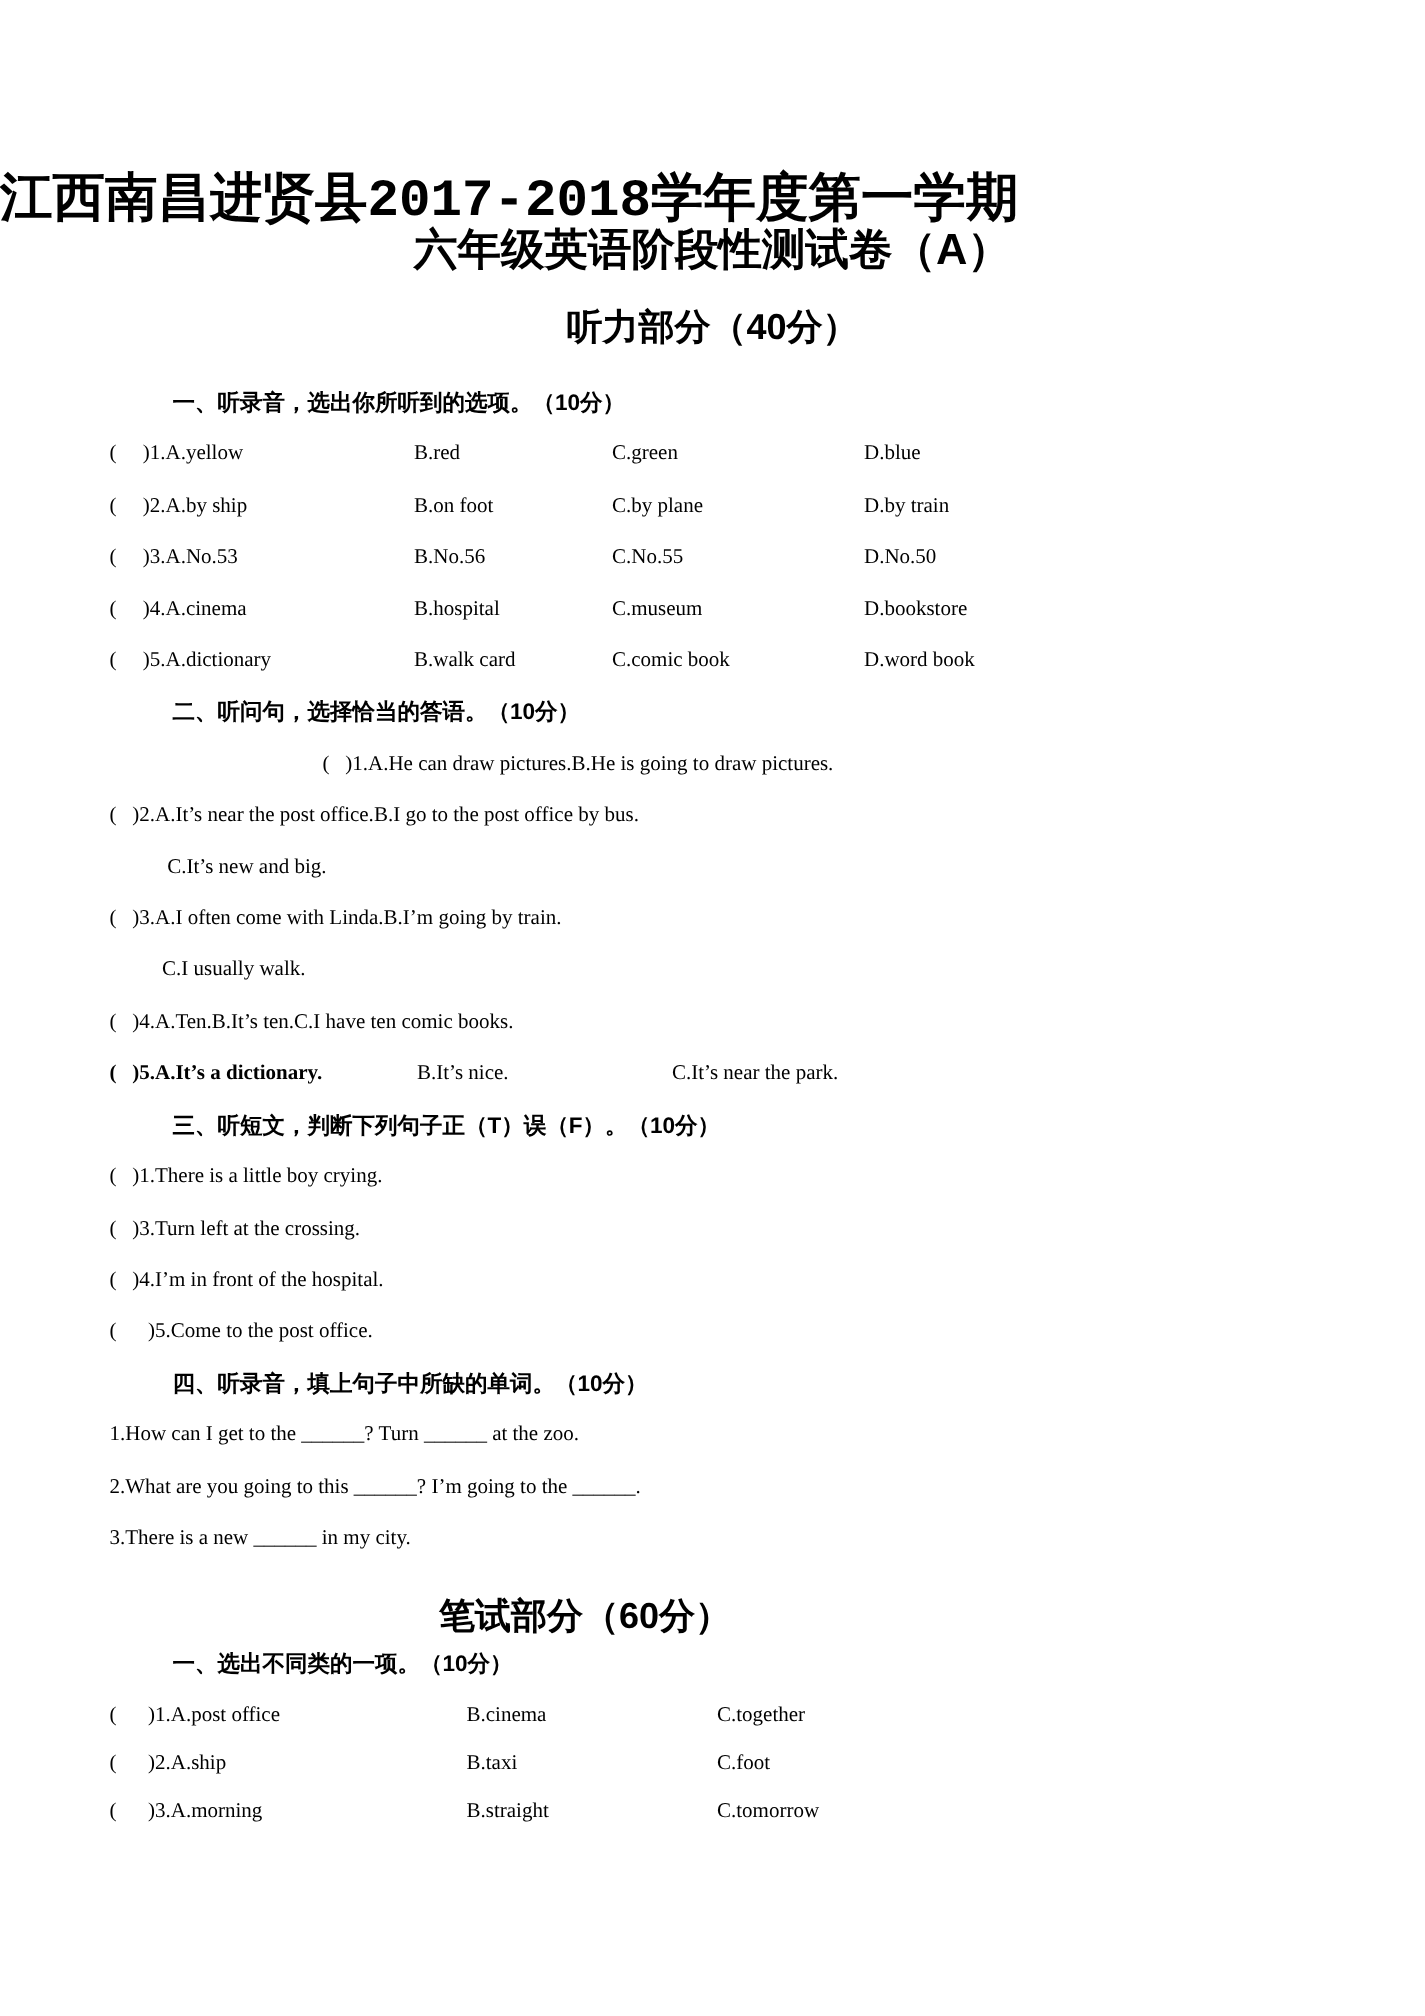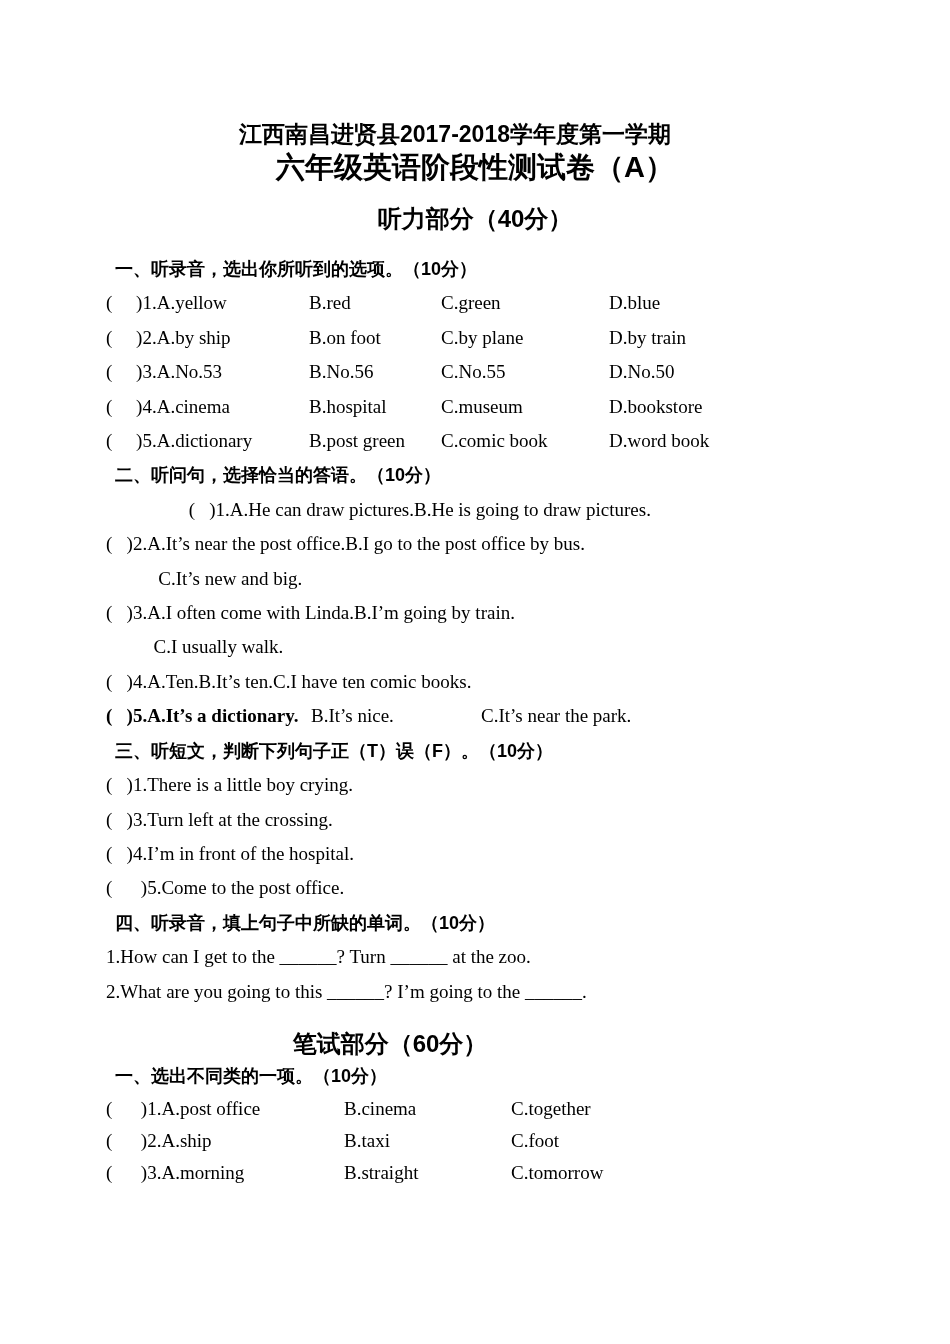--- a/index.html
+++ b/index.html
@@ -8,25 +8,25 @@
     width: 950px;
     height: 1344px;
     background: #ffffff;
     color: #000000;
     overflow: hidden;
     box-sizing: border-box;
     padding-top: 118px;
     font-family: "Liberation Serif", serif;
   }
   .t1 {
-    font-family: Liberation Sans, sans-serif;
+    font-family: Liberation Mono, monospace;
     font-weight: bold;
-    font-size: 23px;
+    font-size: 35px;
     line-height: 32px;
-    text-align: center;
+    text-align: left;
     padding-right: 40px;
     margin: 0;
   }
   .t2 {
     font-family: "Liberation Sans", sans-serif;
     font-weight: bold;
     font-size: 29px;
     line-height: 34px;
     text-align: center;
   }
@@ -35,31 +35,31 @@
     font-weight: bold;
     font-size: 24px;
     line-height: 30px;
     text-align: center;
     margin-top: 20px;
   }
   .part-h.shift { padding-right: 170px; }
   .sec-h {
     font-family: "Liberation Sans", sans-serif;
     font-weight: bold;
-    font-size: 18px;
+    font-size: 15px;
     line-height: 34.4px;
     padding-left: 115px;
     margin-top: 0;
   }
   .sec-h.first { margin-top: 18px; }
   .rows .row {
-    padding-left: 106px;
+    padding-left: 73px;
     line-height: 34.4px;
     font-family: "Liberation Serif", serif;
-    font-size: 19px;
+    font-size: 14px;
     white-space: pre;
   }
   .cell { display: inline-block; white-space: pre; vertical-align: baseline; }
 
   
   #sec1 .cell:nth-child(1) { width: 203px; }
   #sec1 .cell:nth-child(2) { width: 132px; }
   #sec1 .cell:nth-child(3) { width: 168px; }
 
   
@@ -85,21 +85,21 @@
   <div class="t2">六年级英语阶段性测试卷（A）</div>
 
   <div class="part-h">听力部分（40分）</div>
 
   <div class="sec-h first">一、听录音，选出你所听到的选项。（10分）</div>
   <div class="rows" id="sec1">
       <div class="row"><span class="cell">(     )1.A.yellow</span><span class="cell">B.red</span><span class="cell">C.green</span><span class="cell">D.blue</span></div>
       <div class="row"><span class="cell">(     )2.A.by ship</span><span class="cell">B.on foot</span><span class="cell">C.by plane</span><span class="cell">D.by train</span></div>
       <div class="row"><span class="cell">(     )3.A.No.53</span><span class="cell">B.No.56</span><span class="cell">C.No.55</span><span class="cell">D.No.50</span></div>
       <div class="row"><span class="cell">(     )4.A.cinema</span><span class="cell">B.hospital</span><span class="cell">C.museum</span><span class="cell">D.bookstore</span></div>
-      <div class="row"><span class="cell">(     )5.A.dictionary</span><span class="cell">B.post green</span><span class="cell">C.comic book</span><span class="cell">D.word book</span></div>
+      <div class="row"><span class="cell">(     )5.A.dictionary</span><span class="cell">B.walk card</span><span class="cell">C.comic book</span><span class="cell">D.word book</span></div>
     </div>
 
   <div class="sec-h">二、听问句，选择恰当的答语。（10分）</div>
   <div class="rows" id="sec2">
       <div class="row"><span class="cell">(   )1.A.He can draw pictures.</span><span class="cell">B.He is going to draw pictures.</span></div>
       <div class="row"><span class="cell">(   )2.A.It’s near the post office.</span><span class="cell">B.I go to the post office by bus.</span></div>
       <div class="row"><span class="cell">           C.It’s new and big.</span></div>
       <div class="row"><span class="cell">(   )3.A.I often come with Linda.</span><span class="cell">B.I’m going by train.</span></div>
       <div class="row"><span class="cell">          C.I usually walk.</span></div>
       <div class="row"><span class="cell">(   )4.A.Ten.</span><span class="cell">B.It’s ten.</span><span class="cell">C.I have ten comic books.</span></div>
@@ -111,20 +111,21 @@
       <div class="row"><span class="cell">(   )1.There is a little boy crying.</span></div>
       <div class="row"><span class="cell">(   )3.Turn left at the crossing.</span></div>
       <div class="row"><span class="cell">(   )4.I’m in front of the hospital.</span></div>
       <div class="row"><span class="cell">(      )5.Come to the post office.</span></div>
     </div>
 
   <div class="sec-h">四、听录音，填上句子中所缺的单词。（10分）</div>
   <div class="rows" id="sec4">
       <div class="row"><span class="cell">1.How can I get to the ______? Turn ______ at the zoo.</span></div>
       <div class="row"><span class="cell">2.What are you going to this ______? I’m going to the ______.</span></div>
+      <div class="row"><span class="cell">3.There is a new ______ in my city.</span></div>
     </div>
 
   <div class="part-h shift">笔试部分（60分）</div>
 
   <div class="sec-h">一、选出不同类的一项。（10分）</div>
   <div class="rows" id="wsec1">
       <div class="row"><span class="cell">(      )1.A.post office</span><span class="cell">B.cinema</span><span class="cell">C.together</span></div>
       <div class="row"><span class="cell">(      )2.A.ship</span><span class="cell">B.taxi</span><span class="cell">C.foot</span></div>
       <div class="row"><span class="cell">(      )3.A.morning</span><span class="cell">B.straight</span><span class="cell">C.tomorrow</span></div>
     </div>

